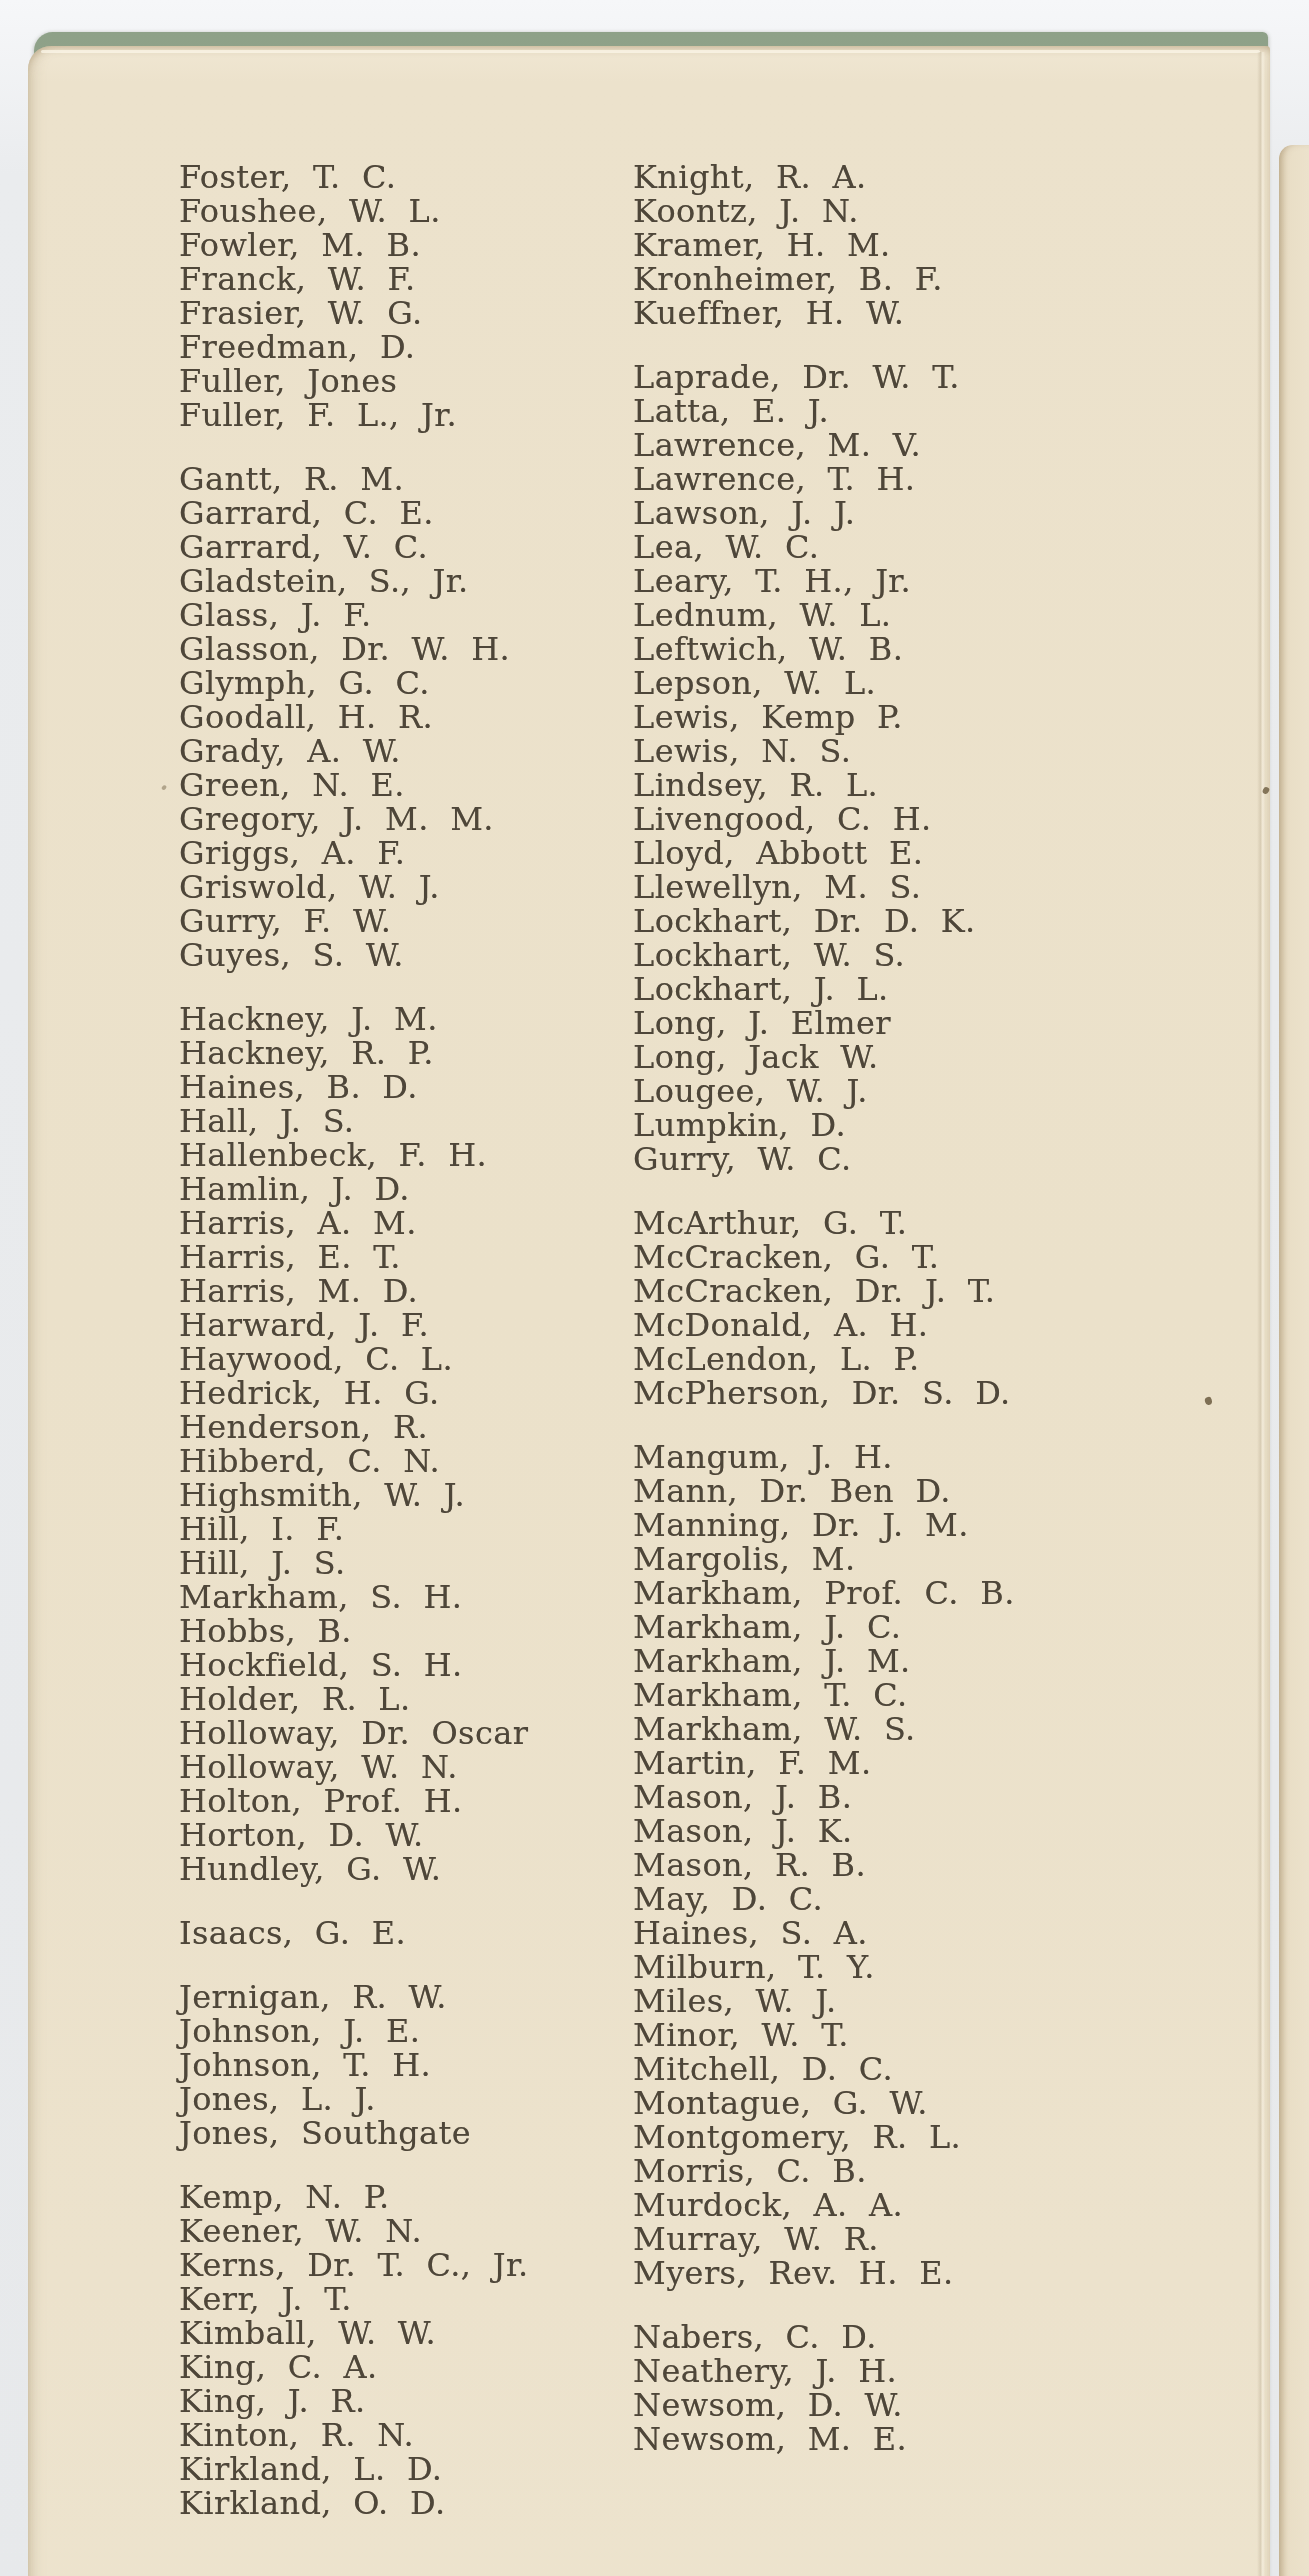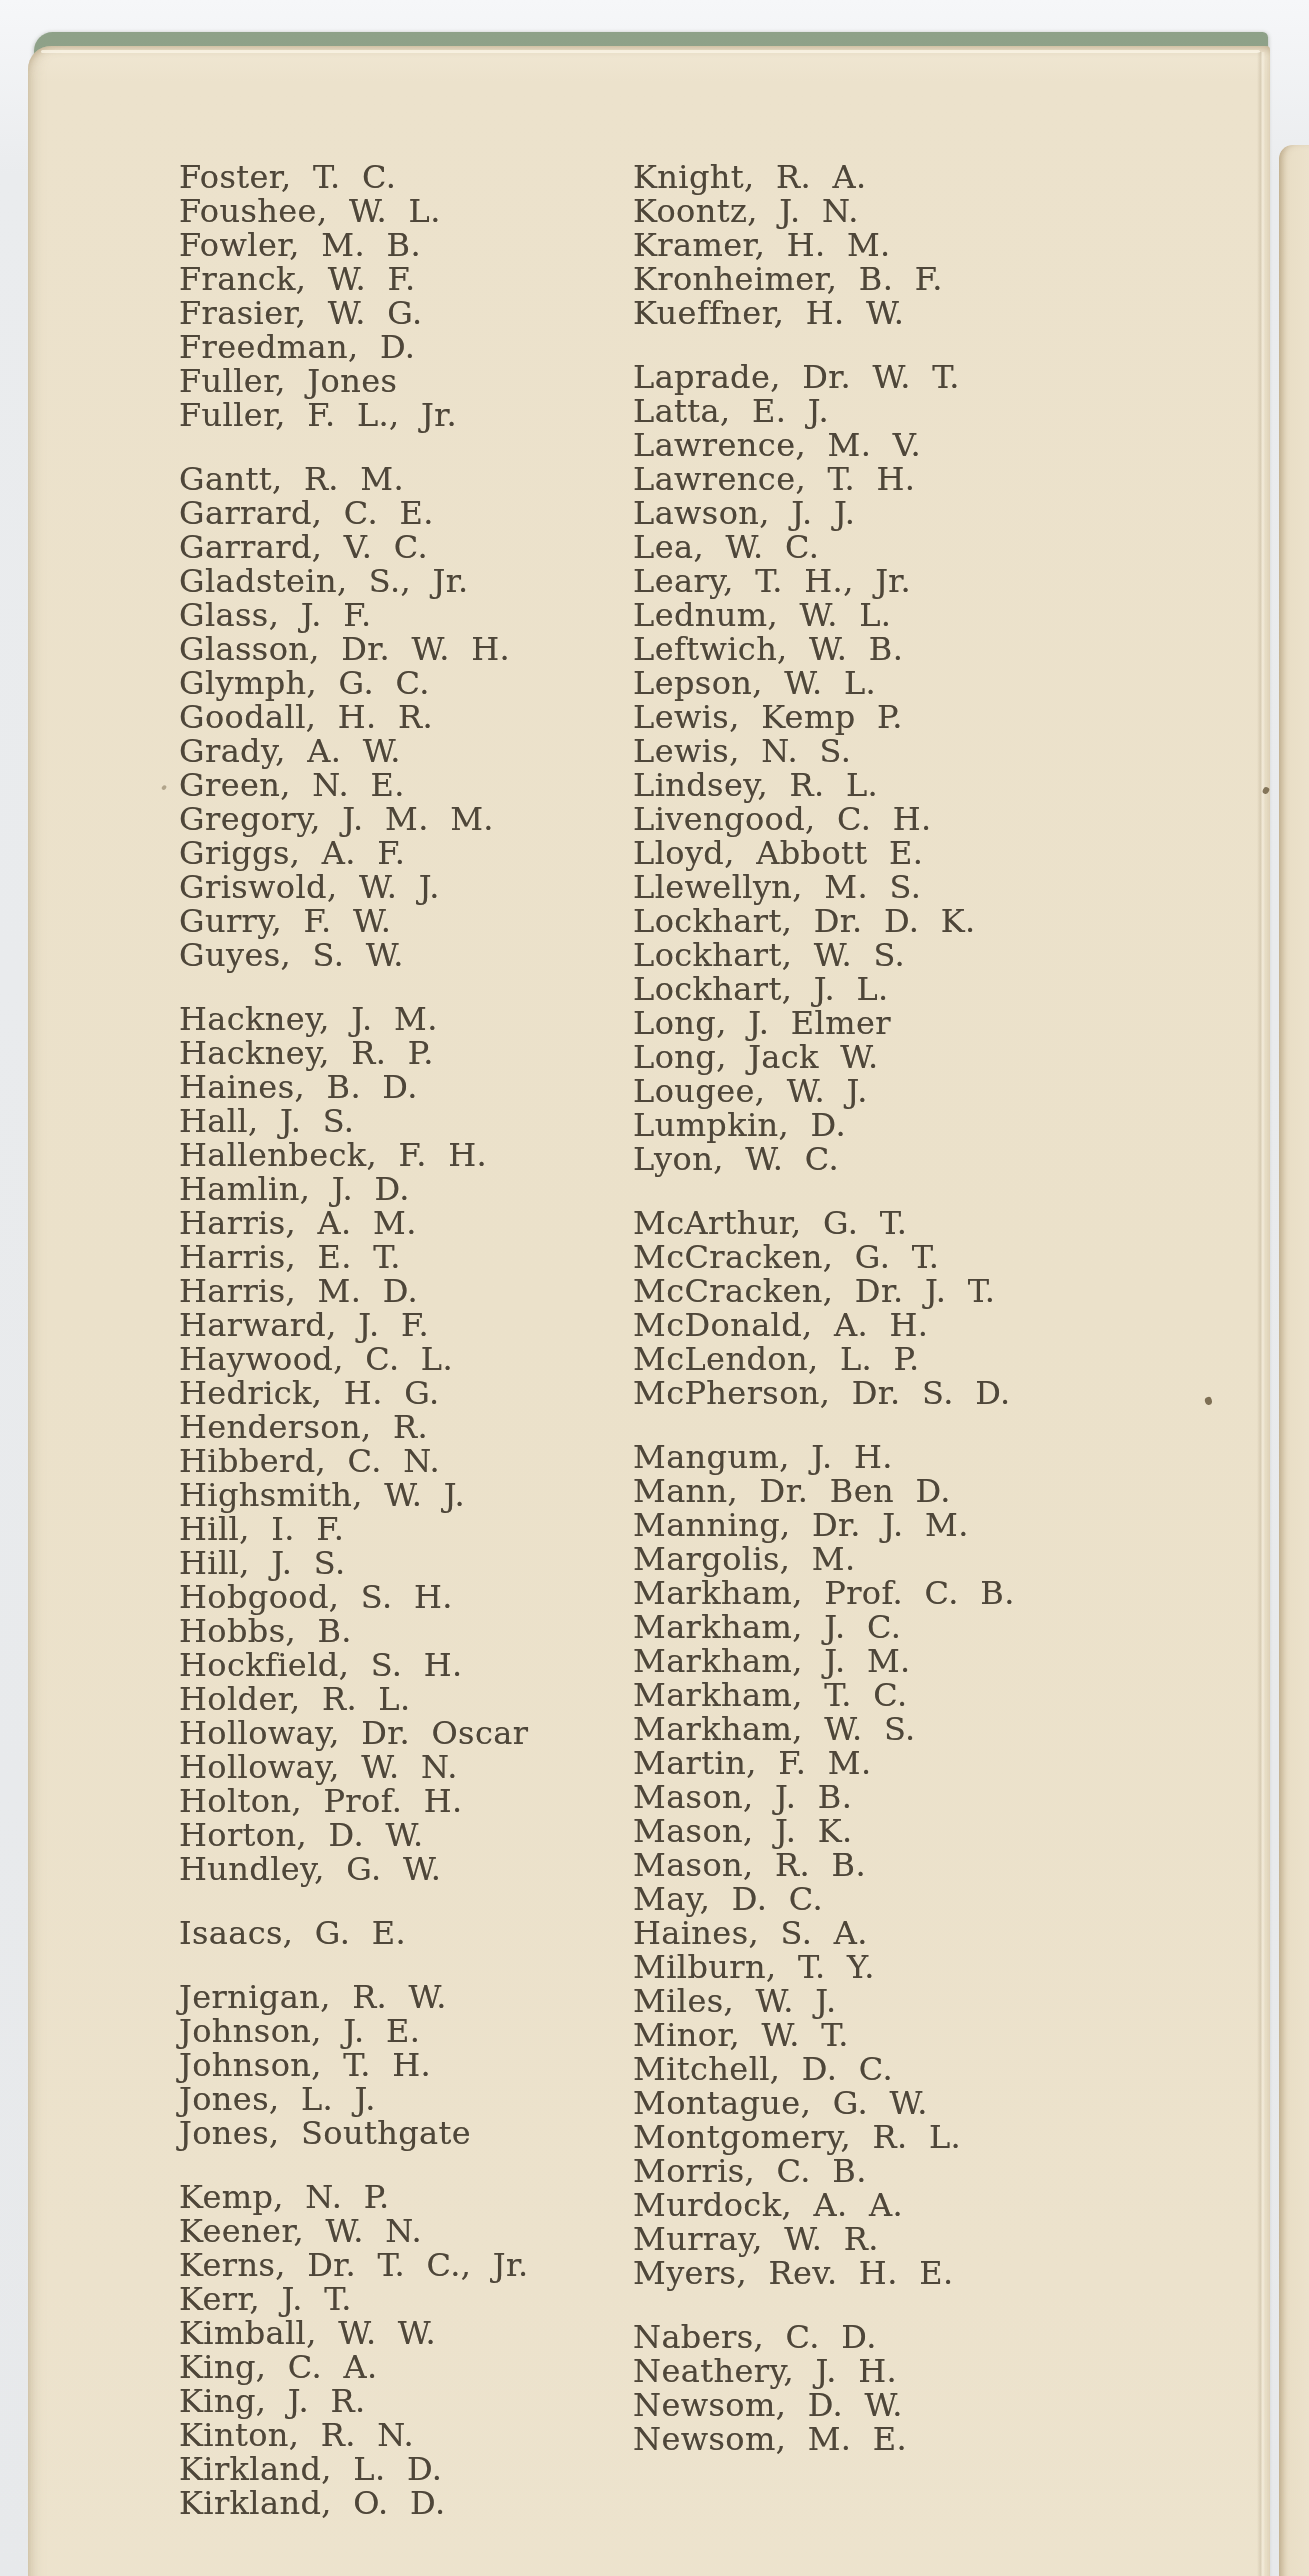--- a/index.html
+++ b/index.html
@@ -148,21 +148,21 @@
           <div class="entry">Harris, E. T.</div>
           <div class="entry">Harris, M. D.</div>
           <div class="entry">Harward, J. F.</div>
           <div class="entry">Haywood, C. L.</div>
           <div class="entry">Hedrick, H. G.</div>
           <div class="entry">Henderson, R.</div>
           <div class="entry">Hibberd, C. N.</div>
           <div class="entry">Highsmith, W. J.</div>
           <div class="entry">Hill, I. F.</div>
           <div class="entry">Hill, J. S.</div>
-          <div class="entry">Hobgood, S. H.</div>
+          <div class="entry">Markham, S. H.</div>
           <div class="entry">Hobbs, B.</div>
           <div class="entry">Hockfield, S. H.</div>
           <div class="entry">Holder, R. L.</div>
           <div class="entry">Holloway, Dr. Oscar</div>
           <div class="entry">Holloway, W. N.</div>
           <div class="entry">Holton, Prof. H.</div>
           <div class="entry">Horton, D. W.</div>
           <div class="entry">Hundley, G. W.</div>
         </div>
         <div class="group">
@@ -213,21 +213,21 @@
           <div class="entry">Livengood, C. H.</div>
           <div class="entry">Lloyd, Abbott E.</div>
           <div class="entry">Llewellyn, M. S.</div>
           <div class="entry">Lockhart, Dr. D. K.</div>
           <div class="entry">Lockhart, W. S.</div>
           <div class="entry">Lockhart, J. L.</div>
           <div class="entry">Long, J. Elmer</div>
           <div class="entry">Long, Jack W.</div>
           <div class="entry">Lougee, W. J.</div>
           <div class="entry">Lumpkin, D.</div>
-          <div class="entry">Lyon, W. C.</div>
+          <div class="entry">Gurry, W. C.</div>
         </div>
         <div class="group">
           <div class="entry">McArthur, G. T.</div>
           <div class="entry">McCracken, G. T.</div>
           <div class="entry">McCracken, Dr. J. T.</div>
           <div class="entry">McDonald, A. H.</div>
           <div class="entry">McLendon, L. P.</div>
           <div class="entry">McPherson, Dr. S. D.</div>
         </div>
         <div class="group">

